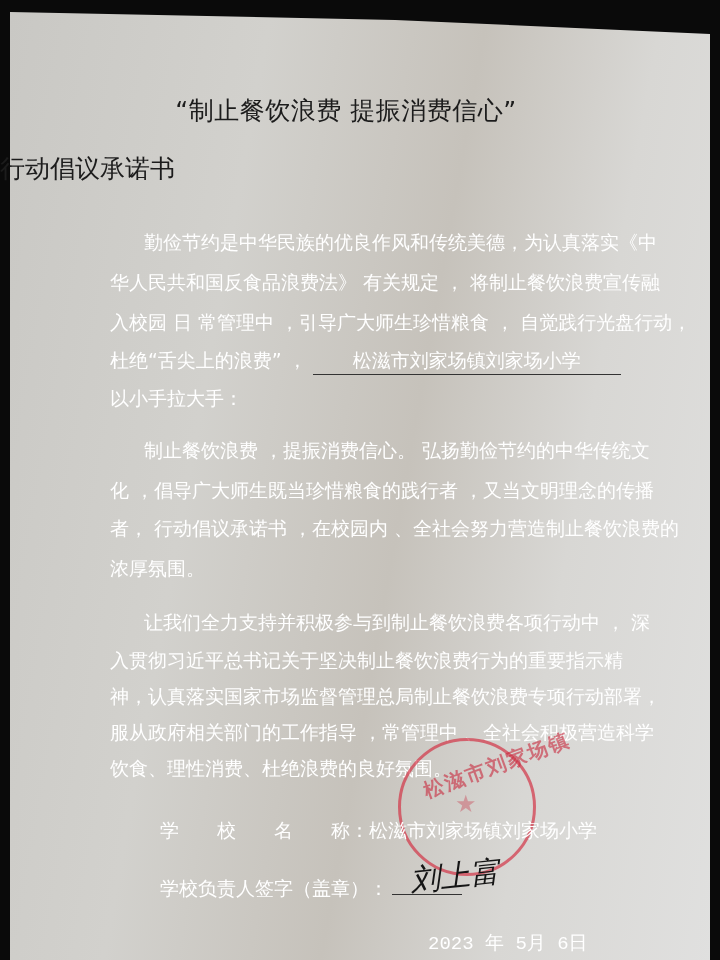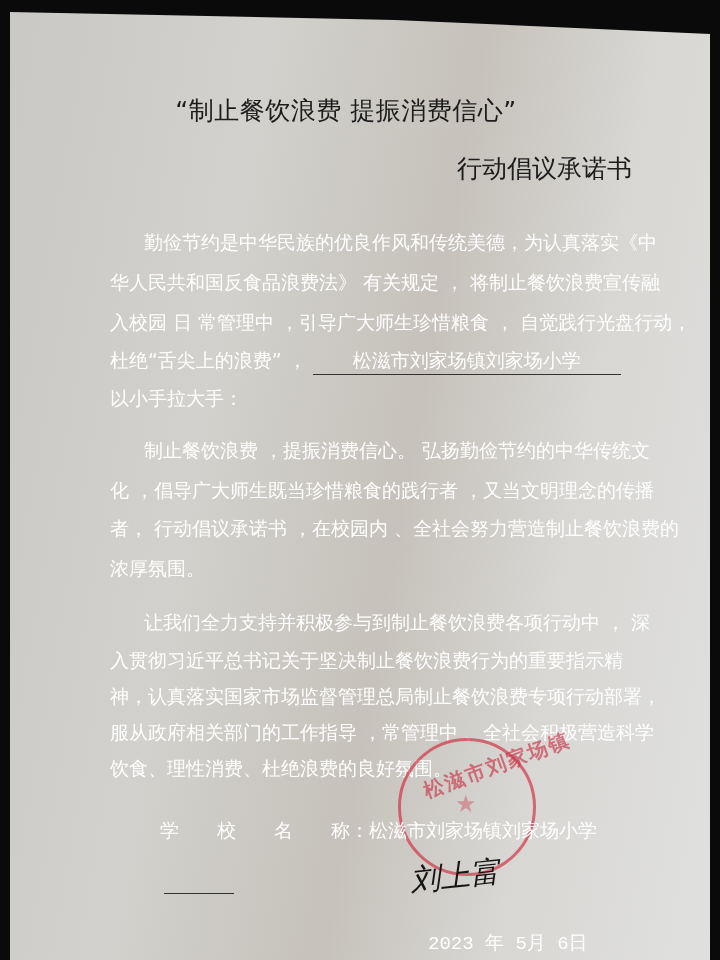--- a/index.html
+++ b/index.html
@@ -10,21 +10,21 @@
   .paper {
     position: absolute; left: 10px; top: 12px; width: 700px; height: 960px;
     background: linear-gradient(100deg, #c9c8c4 0%, #d2d1cd 30%, #c6c2bb 55%, #d8d7d4 75%, #e0e0df 100%);
     clip-path: polygon(0 0, 55% 8px, 100% 22px, 100% 100%, 0 100%);
   }
   .title1 {
     position: absolute; top: 94px; left: 0; width: 692px; text-align: center;
     font-size: 25px; color: #1c1c1c; letter-spacing: 0.5px;
   }
   .title2 {
-    position: absolute; top: 152px; left: 0; width: 632px; text-align: right;
+    position: absolute; top: 152px; left: 0; width: 632px; text-align: left;
     font-size: 25px; color: #1c1c1c;
   }
   .line {
     position: absolute; left: 110px; font-size: 19px; color: #ffffff; white-space: nowrap;
   }
   .indent { left: 144px; }
   .underline-field {
     display: inline-block; width: 308px; border-bottom: 1.5px solid #333; text-align: center; margin-left: 6px;
   }
   .sig-line { display: inline-block; width: 70px; border-bottom: 1.5px solid #333; margin-left: 4px; }
@@ -71,17 +71,17 @@
 
 <div class="stamp"></div>
 <div class="stamp-text">松滋市刘家场镇</div>
 <div class="stamp-star">★</div>
 
 <div class="line" style="top:818px; left:160px;">
   <span>学　　校　　名　　称：</span><span>松滋市刘家场镇刘家场小学</span>
 </div>
 
 <div class="line" style="top:876px; left:160px;">
-  <span class="sig-line"></span>
+  <span>学校负责人签字（盖章）：</span><span class="sig-line"></span>
 </div>
 <div class="signature">刘上富</div>
 
 <div class="line" style="top:930px; left:428px;font-family:Liberation Mono, monospace;">2023 年 5月 6日</div>
 
 </body></html>

